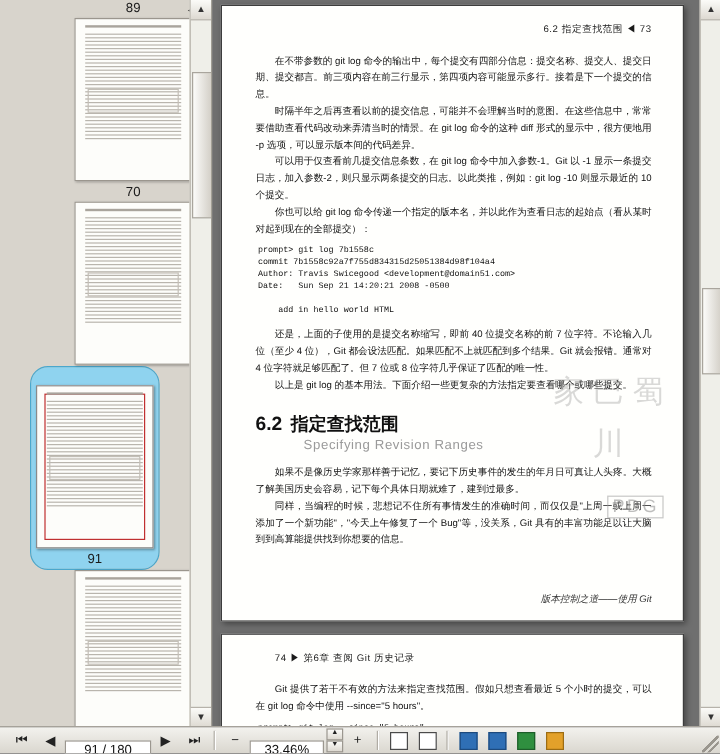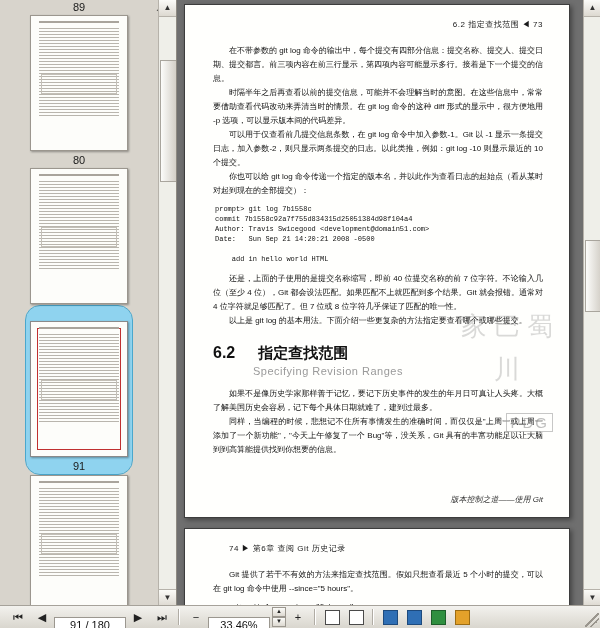--- a/index.html
+++ b/index.html
@@ -40,20 +40,21 @@
     position: absolute;
     left: 0; top: 0;
     width: 158px;
     height: 606px;
     overflow: hidden;
   }
   .thumb-item {
     width: 158px;
     display: block;
     text-align: center;
+    padding-left: 32px;
   }
   .thumb-label {
     font-size: 11px;
     color: #1a1a1a;
     line-height: 14px;
     height: 14px;
   }
   .thumb-page {
     width: 96px;
     height: 134px;
@@ -182,21 +183,21 @@
     white-space: pre;
     margin: 6px 0 8px 2px;
   }
   .sec-head {
     margin: 16px 0 2px 0;
     color: #111;
   }
   .sec-head .num {
     font-size: 16px;
     font-weight: bold;
-    margin-right: 23px;
+    margin-right: 7px;
   }
   .sec-head .cn {
     font-size: 15px;
     font-weight: bold;
   }
   .sec-sub {
     font-size: 11px;
     color: #9a9a9a;
     margin: 0 0 10px 40px;
     letter-spacing: .5px;
@@ -385,21 +386,21 @@
               <i></i>
               <i></i>
               <i></i>
               <i></i>
           </div>
           <div class="mini-box"></div>
         </div>
       </div>
 
       <div class="thumb-item">
-        <div class="thumb-label">80</div>
+        <div class="thumb-label">70</div>
         <div class="thumb-page">
           <div class="mini-head"></div>
           <div class="mini-lines">
             <i></i>
               <i></i>
               <i></i>
               <i></i>
               <i></i>
               <i></i>
               <i></i>

